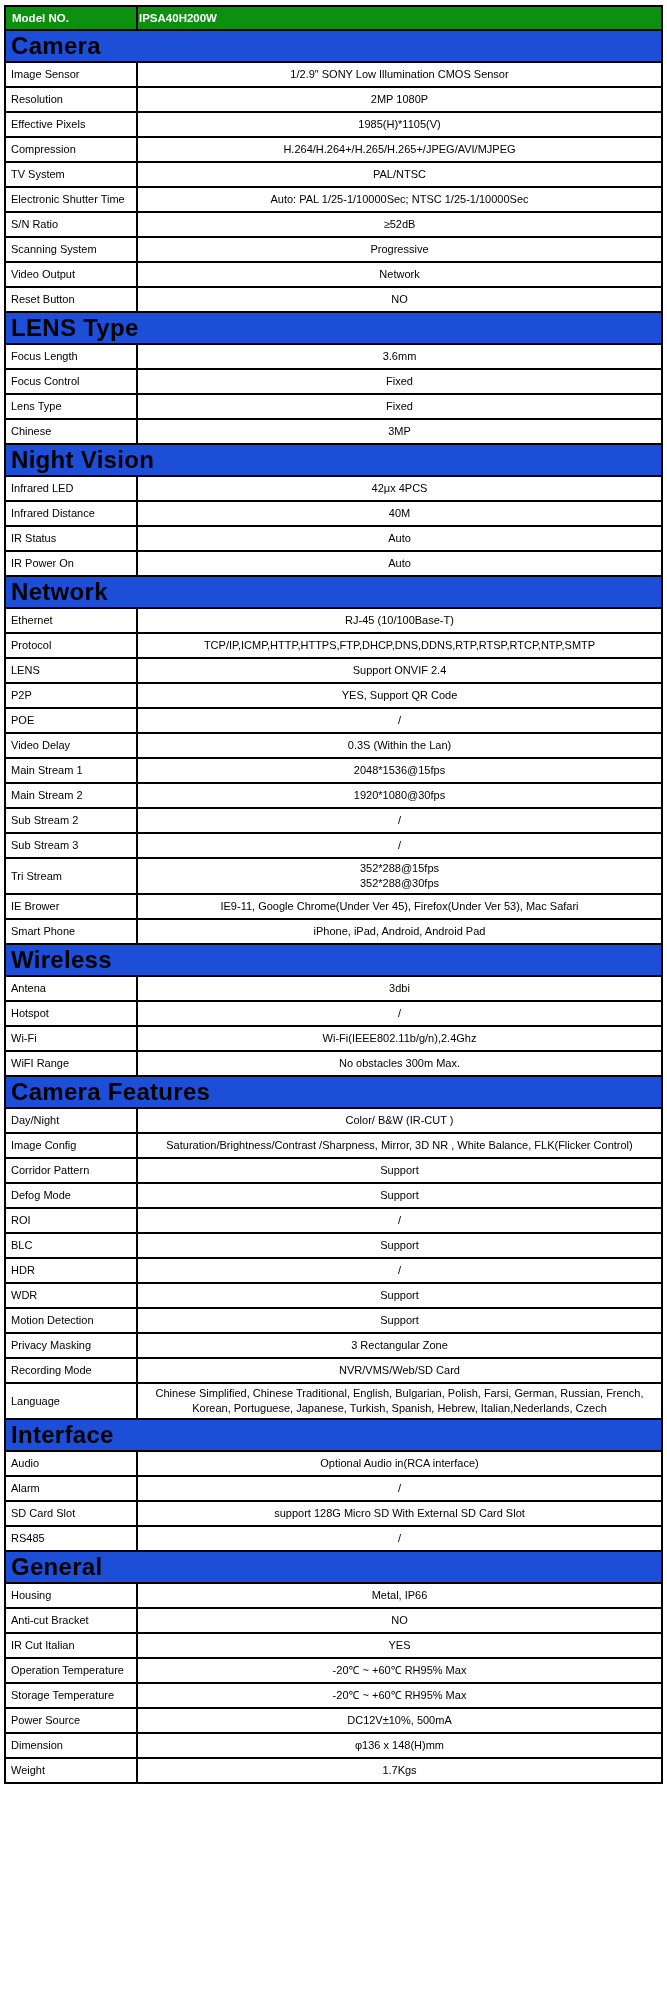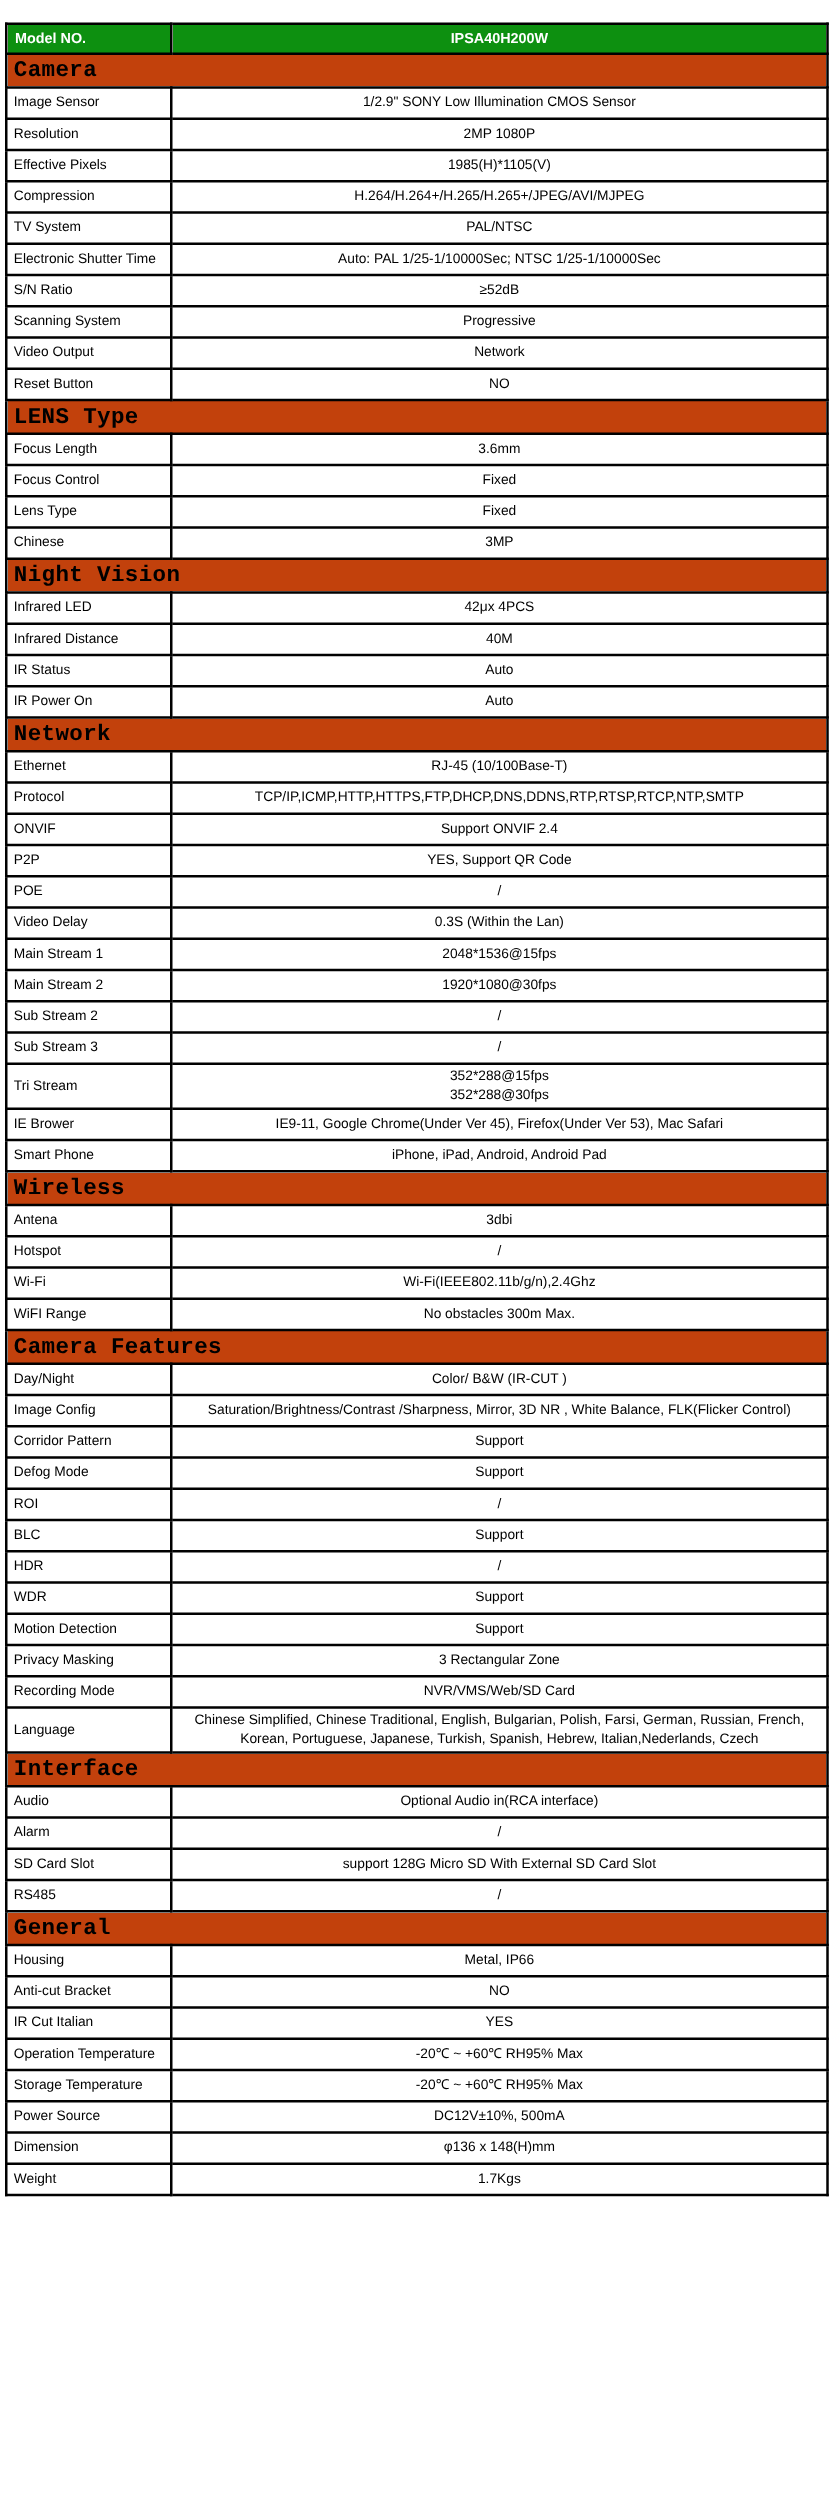--- a/index.html
+++ b/index.html
@@ -7,21 +7,21 @@
     padding: 0;
     background: #ffffff;
     width: 667px;
     font-family: "Liberation Sans", sans-serif;
     color: #000;
   }
   .sheet {
     width: 667px;
     height: 2000px;
     box-sizing: border-box;
-    padding: 18px 4px;
+    padding: 5px 4px;
   }
   table.spec-table {
     border-collapse: collapse;
     table-layout: fixed;
     width: 659px;
   }
   col.c-label { width: 132px; }
   td {
     border: 2px solid #000;
     box-sizing: border-box;
@@ -29,30 +29,30 @@
   }
   
   tr.model-row td {
     background: #0d9010;
     color: #ffffff;
     font-weight: bold;
     font-size: 11.5px;
     height: 24px;
   }
   td.model-label { padding-left: 6px; }
-  td.model-value { text-align: center; }
+  td.model-value { }
   
   tr.section-row td {
     height: 27px;
-    font-size: 18px;
+    font-size: 24px;
     font-weight: 800;
     letter-spacing: 0.3px;
     padding-left: 5px;
-    font-family: Liberation Mono, monospace;
-    background: #c2410c;
+    font-family: Liberation Sans, sans-serif;
+    background: #1d4ed8;
   }
   
   tr.spec-row td {
     height: 25px;
     font-size: 11px;
     line-height: 15px;
     background: #ffffff;
   }
   td.label-cell {
     padding: 2px 2px 2px 5px;
@@ -165,21 +165,21 @@
         </tr>
         <tr class="spec-row">
           <td class="label-cell">Ethernet</td>
           <td class="value-cell">RJ-45 (10/100Base-T)</td>
         </tr>
         <tr class="spec-row">
           <td class="label-cell">Protocol</td>
           <td class="value-cell">TCP/IP,ICMP,HTTP,HTTPS,FTP,DHCP,DNS,DDNS,RTP,RTSP,RTCP,NTP,SMTP</td>
         </tr>
         <tr class="spec-row">
-          <td class="label-cell">ONVIF</td>
+          <td class="label-cell">LENS</td>
           <td class="value-cell">Support ONVIF 2.4</td>
         </tr>
         <tr class="spec-row">
           <td class="label-cell">P2P</td>
           <td class="value-cell">YES, Support QR Code</td>
         </tr>
         <tr class="spec-row">
           <td class="label-cell">POE</td>
           <td class="value-cell">/</td>
         </tr>

